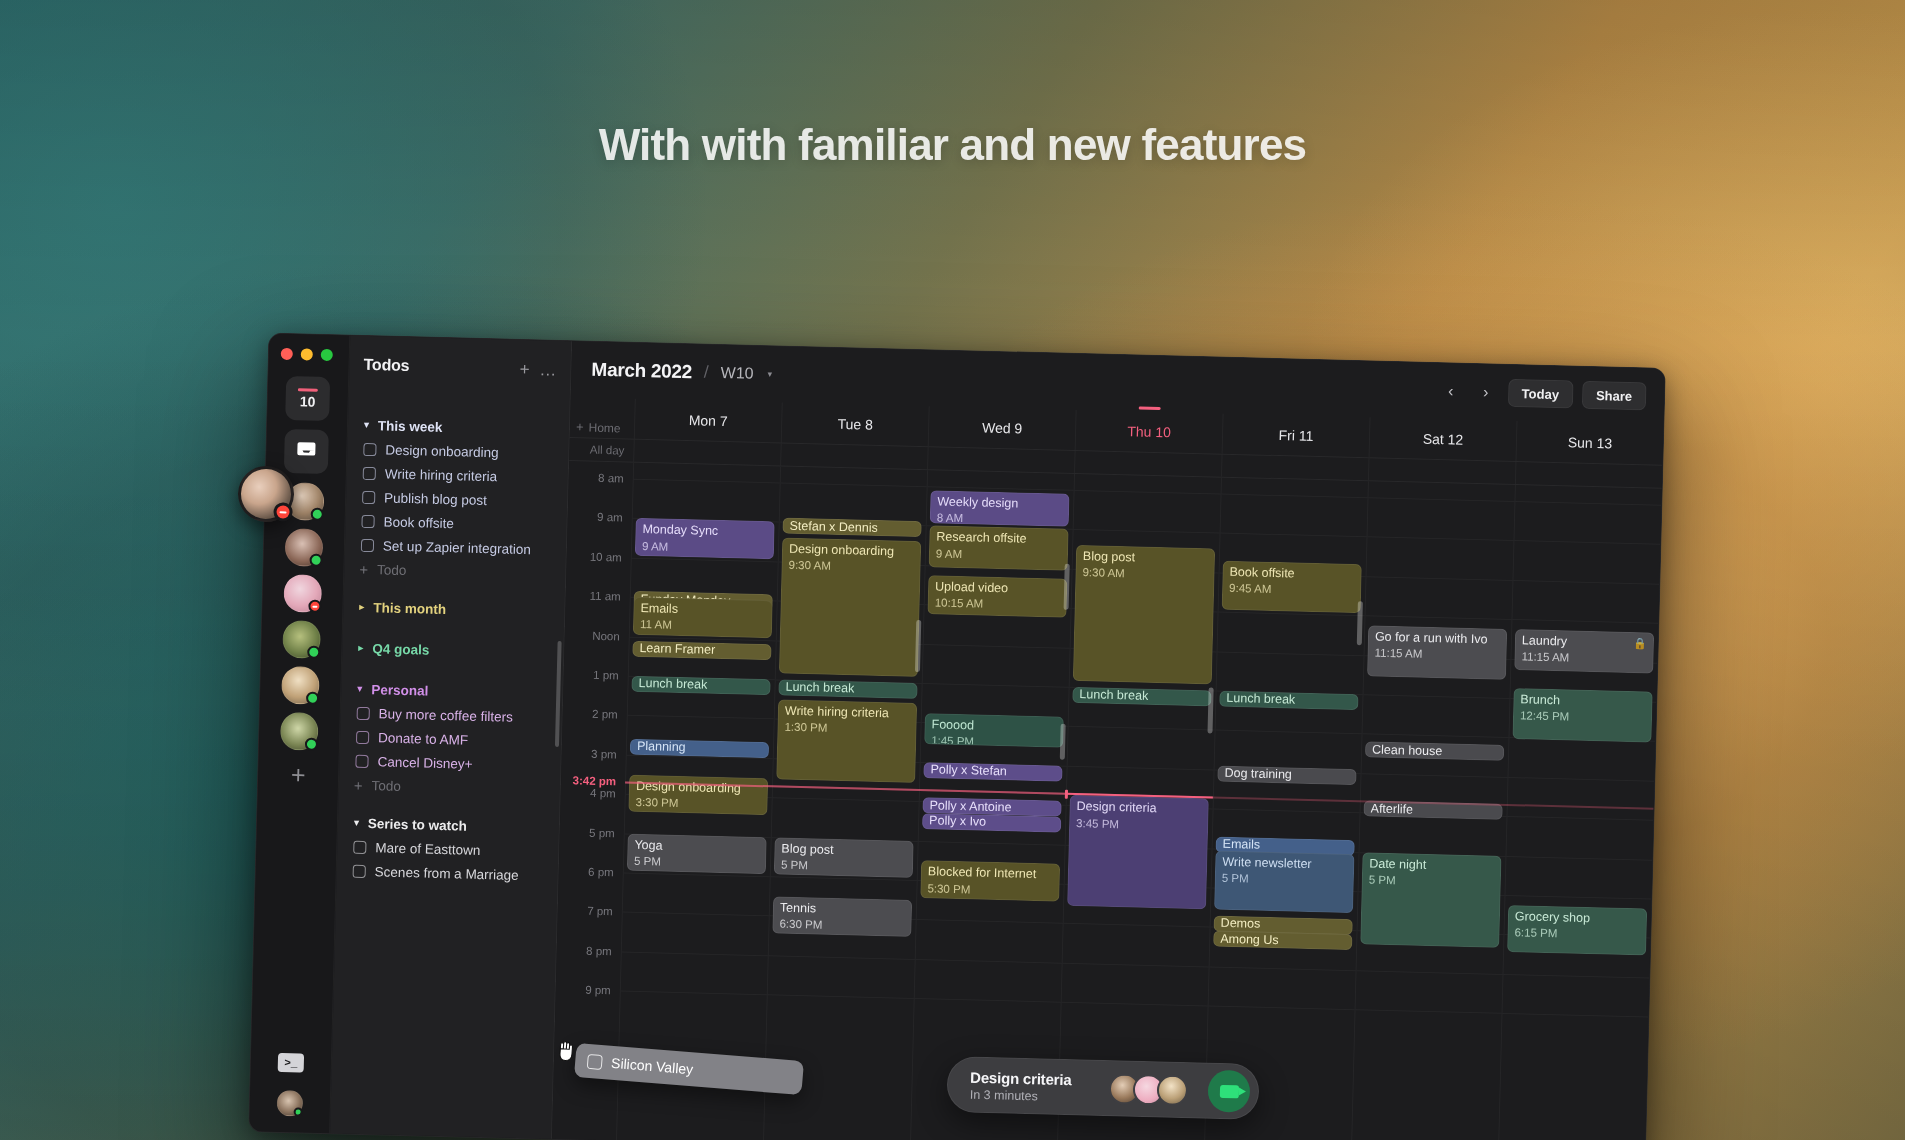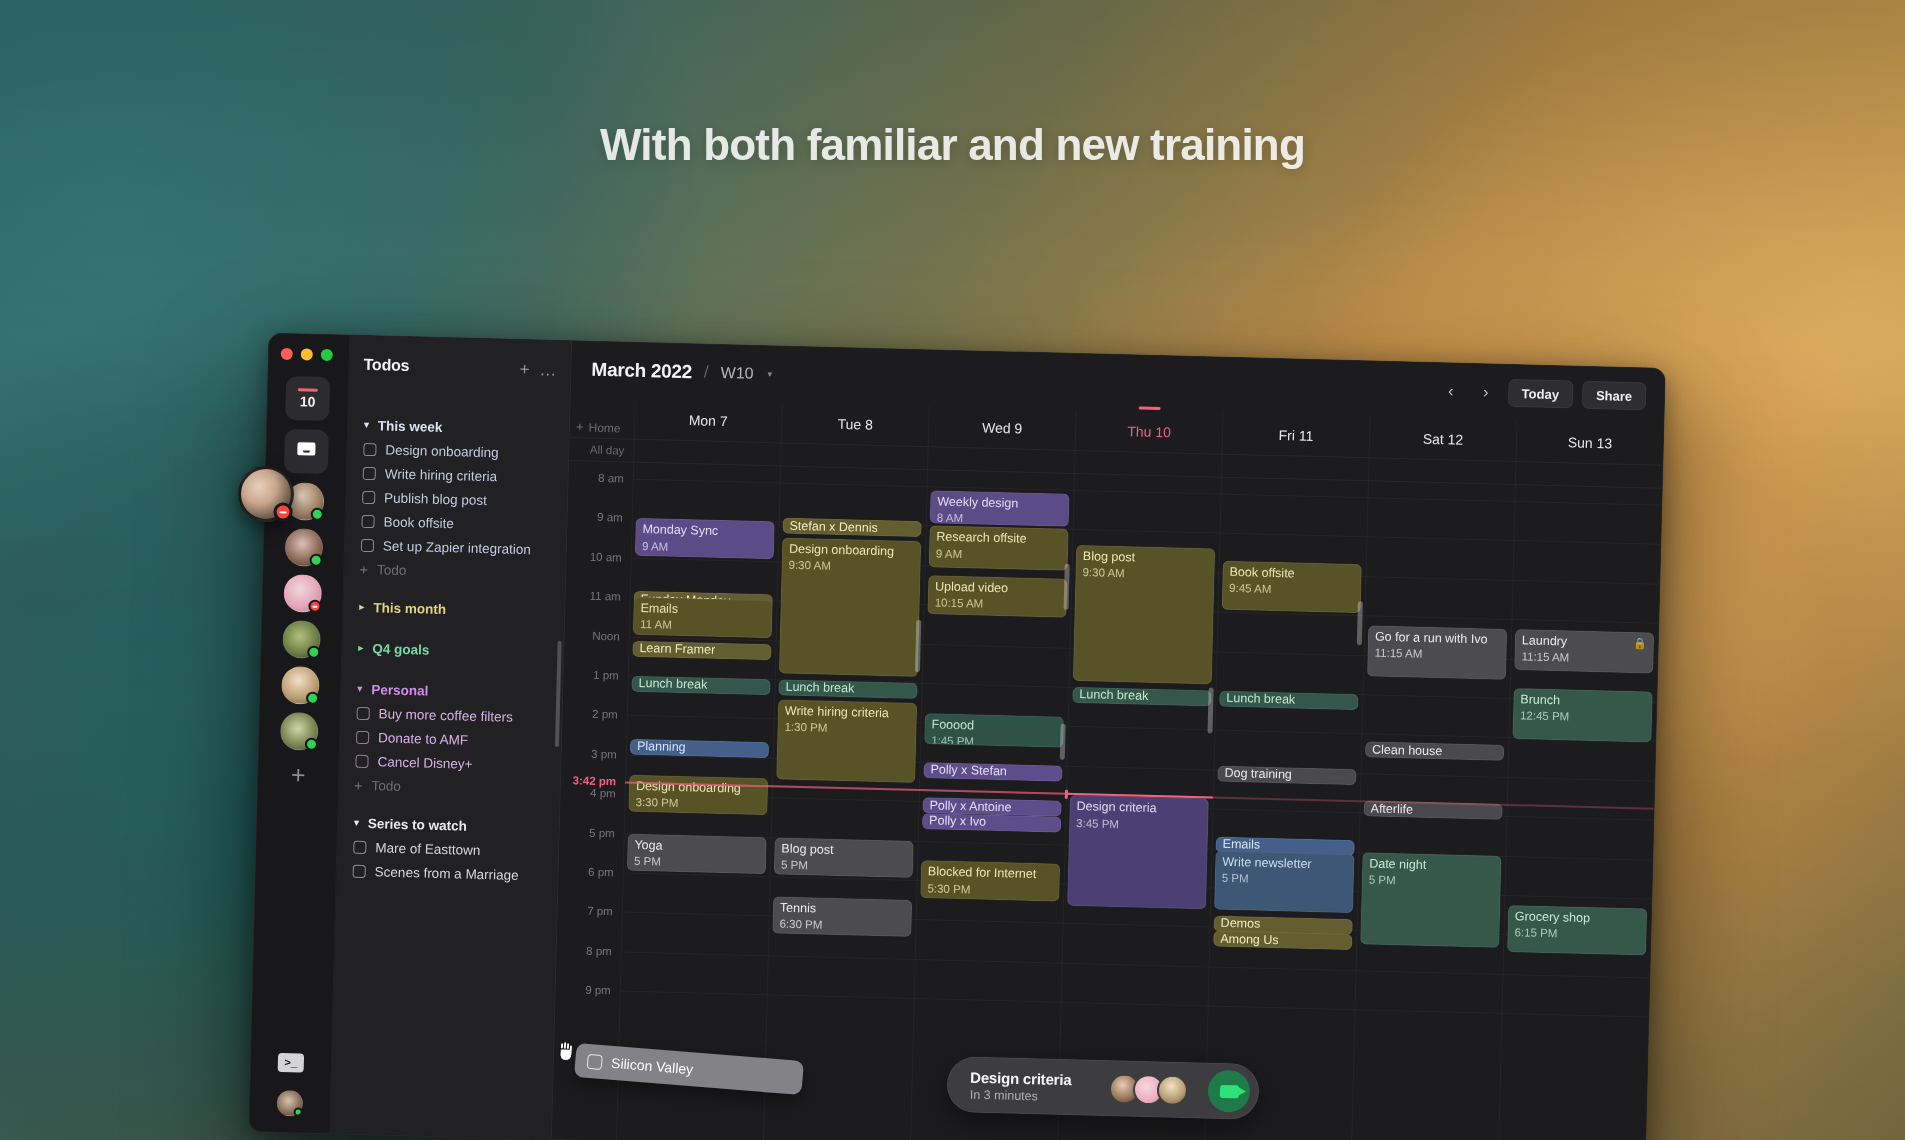--- a/index.html
+++ b/index.html
@@ -309,21 +309,21 @@
     border-top:4.5px solid transparent; border-bottom:4.5px solid transparent;
     border-left:7px solid #2ee07a;
   }
 </style>
 </head>
 <body>
 
 <div id="wallpaper"></div>
 
 <div id="hero">
-  <h2>With both familiar and new training</h2>
+  <h2>With with familiar and new features</h2>
 </div>
 
 <div id="app-window">
 
   <div id="rail">
     <div class="traffic">
       <div class="dot red"></div>
       <div class="dot yellow"></div>
       <div class="dot green"></div>
     </div>

